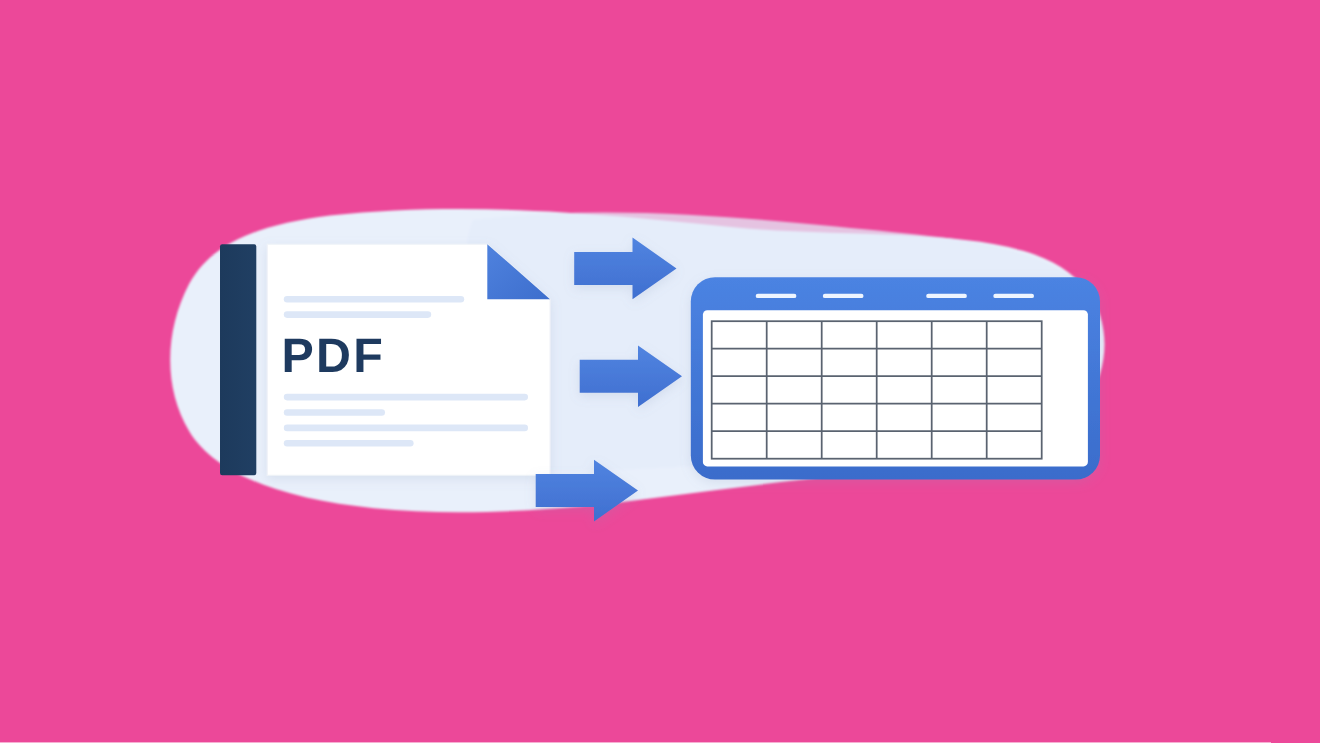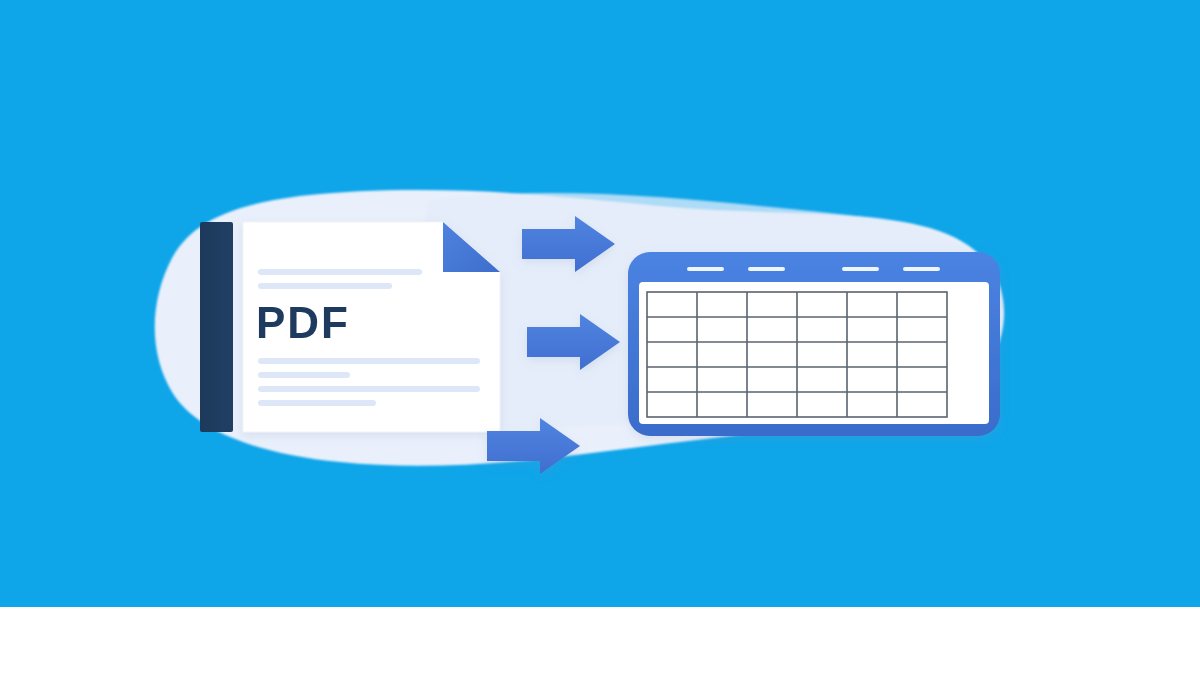--- a/index.html
+++ b/index.html
@@ -6,22 +6,22 @@
     margin: 0;
     padding: 0;
     background: #ffffff;
   }
   body {
     font-family: "Liberation Sans", sans-serif;
   }
   #illustration-canvas {
     position: relative;
     width: 1200px;
-    height: 607px;
-    background: #0ea5e9;
+    height: 675px;
+    background: #ec4899;
     overflow: hidden;
   }
   #illustration-svg {
     display: block;
     width: 1200px;
     height: 675px;
   }
   .pdf-label-text {
     font-family: "Liberation Sans", sans-serif;
     font-weight: bold;

